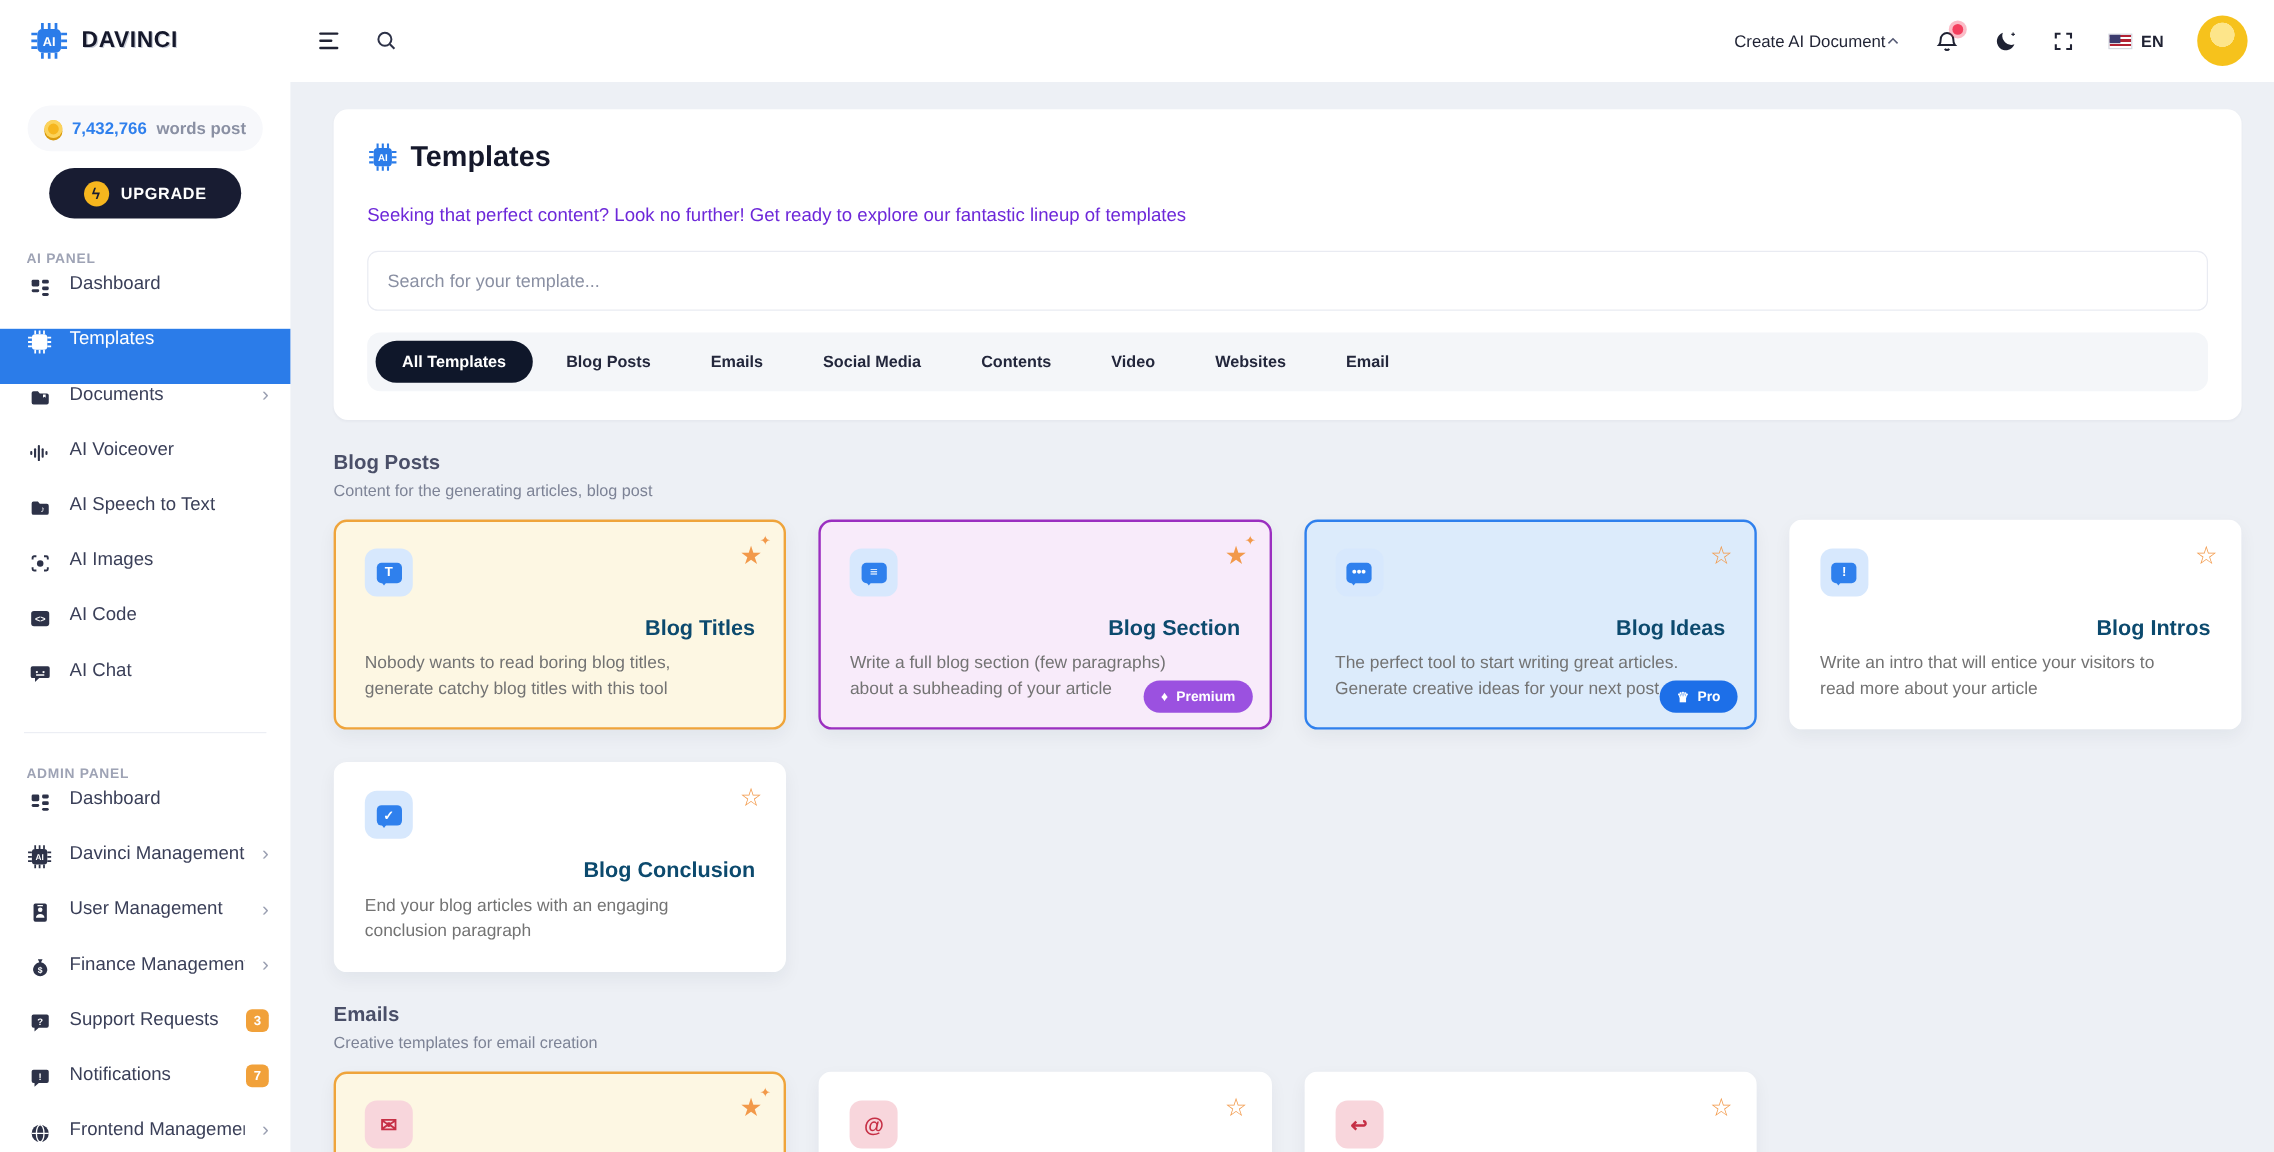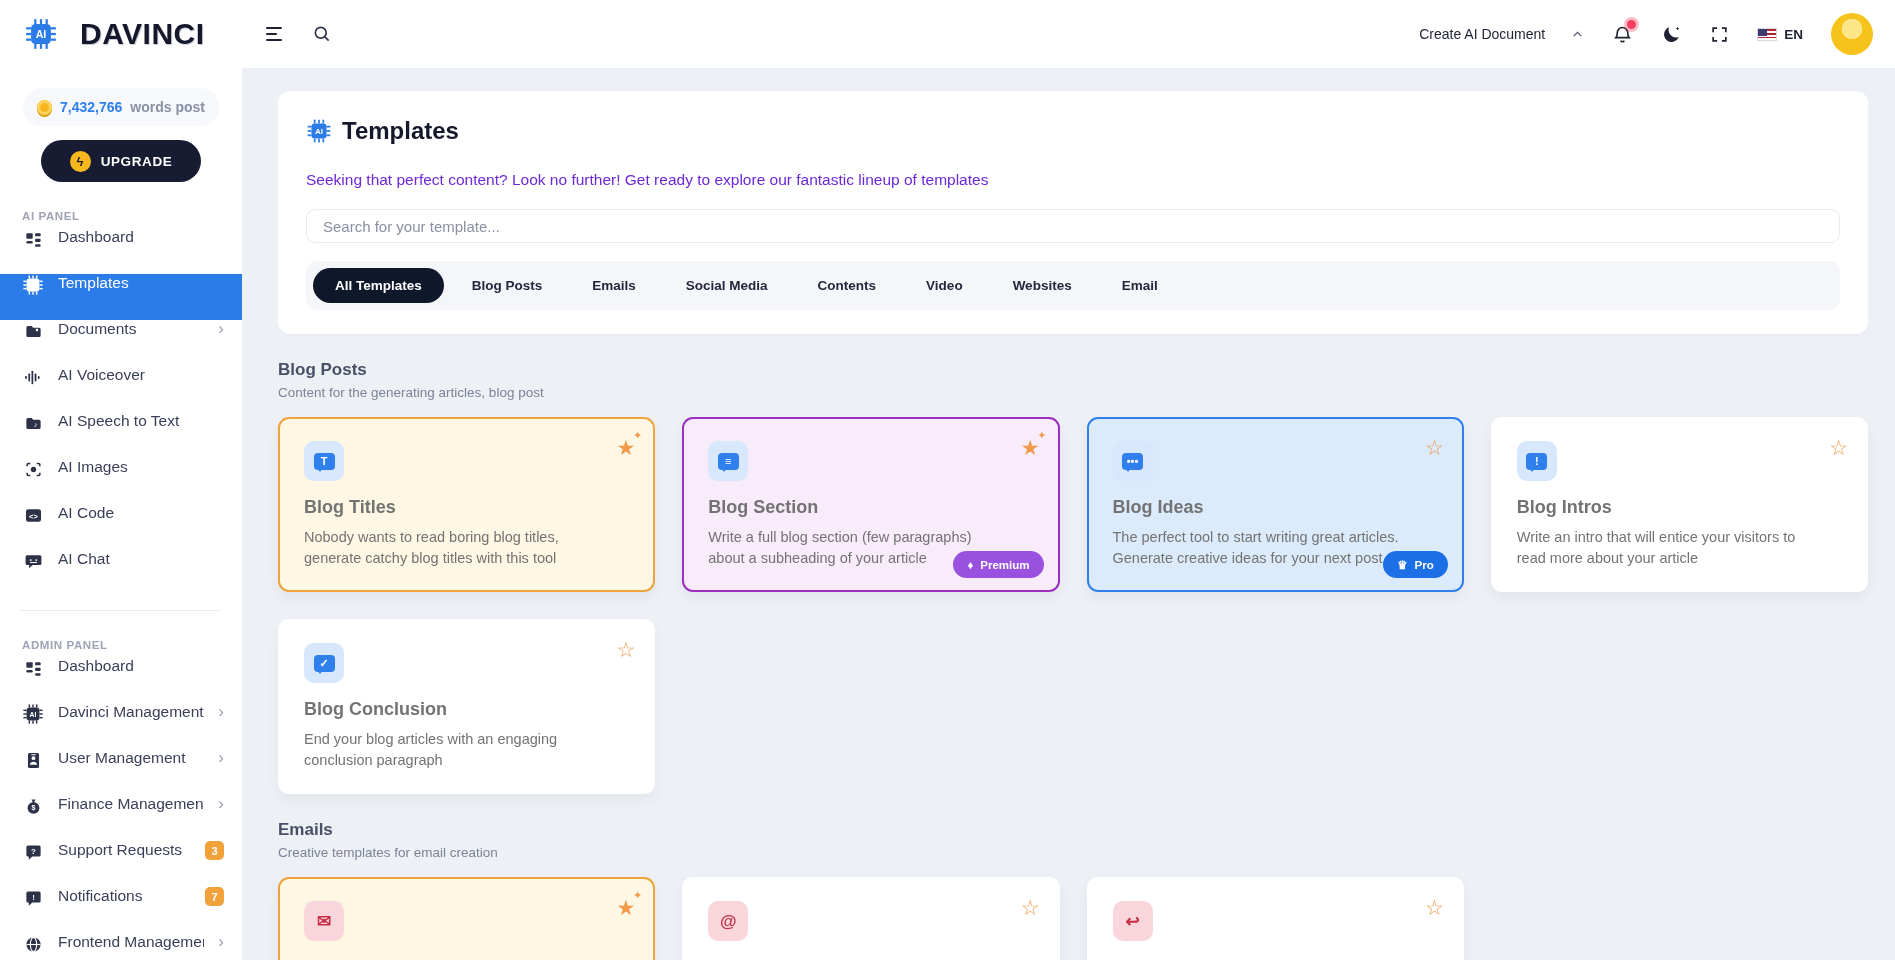--- a/index.html
+++ b/index.html
@@ -4,30 +4,30 @@
 <style>
   * { margin:0; padding:0; box-sizing:border-box; }
   html,body { width:1895px; height:960px; overflow:hidden;
     font-family:"Liberation Sans", sans-serif; background:#edf0f5; color:#1f2233; }
 
   
   .topbar { position:fixed; top:0; left:0; width:100%; height:68px; background:#fff;
     display:flex; align-items:center; z-index:30; }
   .brand { width:242px; display:flex; align-items:center; gap:10px; padding-left:24px; flex:0 0 auto; }
   .chip-icon { width:34px; height:34px; flex:0 0 auto; }
-  .brand-name { font-size:30px; font-weight:800; letter-spacing:.5px; color:#15182b;
-    text-shadow:1px 1px 0 #c9cdd8;margin-left:12px; }
+  .brand-name { font-size:19px; font-weight:800; letter-spacing:.5px; color:#15182b;
+    text-shadow:1px 1px 0 #c9cdd8; }
   .topbar-left-icons { display:flex; align-items:center; gap:30px; padding-left:24px; }
   .hamburger { display:flex; flex-direction:column; gap:3.5px; cursor:pointer; }
   .hamburger span { height:2.5px; background:#1f2233; border-radius:2px; }
   .hamburger span:nth-child(1){ width:16px; } .hamburger span:nth-child(2){ width:11px; }
   .hamburger span:nth-child(3){ width:16px; }
   .icon-btn { display:flex; align-items:center; justify-content:center; cursor:pointer; color:#1f2233; position:relative; }
   .topbar-right { margin-left:auto; display:flex; align-items:center; gap:28px; padding-right:22px; }
-  .create-doc { display:flex; align-items:center; gap:26px; font-size:14px; color:#1f2233; cursor:pointer; }
+  .create-doc { display:flex; align-items:center; font-size:14px; color:#1f2233; cursor:pointer; }
   .bell-dot { position:absolute; top:-4px; right:-3px; width:9px; height:9px; border-radius:50%;
     background:#f43f5e; box-shadow:0 0 0 3px rgba(244,63,94,.35); }
   .lang { display:flex; align-items:center; gap:7px; font-size:13.5px; font-weight:700; cursor:pointer; }
   .flag { width:20px; height:13px; position:relative; border:.5px solid #d5d8e0;
     background:repeating-linear-gradient(180deg,#b22234 0 1.9px,#fff 1.9px 3.8px); }
   .flag::after { content:""; position:absolute; top:0; left:0; width:9px; height:7px; background:#3c3b6e; }
   .avatar { width:42px; height:42px; border-radius:50%;
     background:radial-gradient(circle at 50% 38%, #fde58a 0 30%, #f6c21c 31% 100%); cursor:pointer; }
 
   
@@ -58,21 +58,21 @@
     font-size:11px; font-weight:800; display:flex; align-items:center; justify-content:center; padding:0 4px; }
   .side-divider { height:1px; background:#eceef4; margin:14px 20px 0; }
 
   
   .main { position:absolute; top:68px; left:242px; right:0; bottom:0; padding:23px 27px 0 36px; }
   .hero-card { background:#fff; border-radius:12px; padding:26px 28px 24px;
     box-shadow:0 1px 2px rgba(20,25,50,.03); }
   .hero-title-row { display:flex; align-items:center; gap:10px; }
   .hero-title { font-size:24px; font-weight:800; color:#15182b; }
   .hero-sub { margin-top:26px; font-size:15.5px; color:#6d28d9; }
-  .tpl-search { margin-top:20px; width:100%; height:34px; border:1px solid #e9ebf2; border-radius:9px;
+  .tpl-search { margin-top:20px; width:100%; height:50px; border:1px solid #e9ebf2; border-radius:9px;
     padding:0 16px; font-size:15px; color:#3a3f58; outline:none; font-family:inherit; background:#fff; }
   .tpl-search::placeholder { color:#8a90a3; }
   .tabs-bar { margin-top:18px; background:#f4f6f9; border-radius:11px; padding:7px;
     display:flex; align-items:center; gap:6px; }
   .tab { padding:10px 22px; border-radius:999px; font-size:13.5px; font-weight:700; color:#23273c;
     cursor:pointer; white-space:nowrap; }
   .tab.active { background:#0f172a; color:#fff; }
 
   .cat-section { margin-top:26px; }
   .cat-title { font-size:17px; font-weight:800; color:#4a4f68; }
@@ -87,21 +87,21 @@
   .card-icon { width:40px; height:40px; border-radius:10px; background:#d7e8fd;
     display:flex; align-items:center; justify-content:center; }
   .card-icon.pink { background:#f8d6dc; }
   .bubble { position:relative; width:21px; height:17px; border-radius:4px; background:#2f80ed;
     color:#fff; font-size:11px; font-weight:800; display:flex; align-items:center; justify-content:center; }
   .bubble::after { content:""; position:absolute; bottom:-5px; left:3px;
     border:3px solid transparent; border-top:4px solid #2f80ed; }
   .mail-glyph { font-size:17px; font-weight:800; color:#c62f45; line-height:1; }
   .card-star { position:absolute; top:18px; right:18px; font-size:21px; color:#f2994a; line-height:1; }
   .card-star .sparkle { position:absolute; top:-7px; right:-7px; font-size:11px; color:#f2994a; }
-  .card-title { margin-top:16px; font-size:18px; font-weight:800; color:#737373; }
+  .card-title { margin-top:16px; font-size:18px; font-weight:800; color:#0c4a6e;text-align:right; }
   .card-desc { margin-top:9px; font-size:14.5px; line-height:1.42; color:#737373; max-width:92%; }
   .card-badge { position:absolute; right:14px; bottom:12px; height:27px; border-radius:999px;
     display:flex; align-items:center; gap:7px; padding:0 14px; color:#fff; font-size:11.5px; font-weight:700; }
   .card-badge.premium { background:#9b51e0; }
   .card-badge.pro { background:#1d6fe8; }
   svg { display:block; }
 </style>
 </head>
 <body>
 

